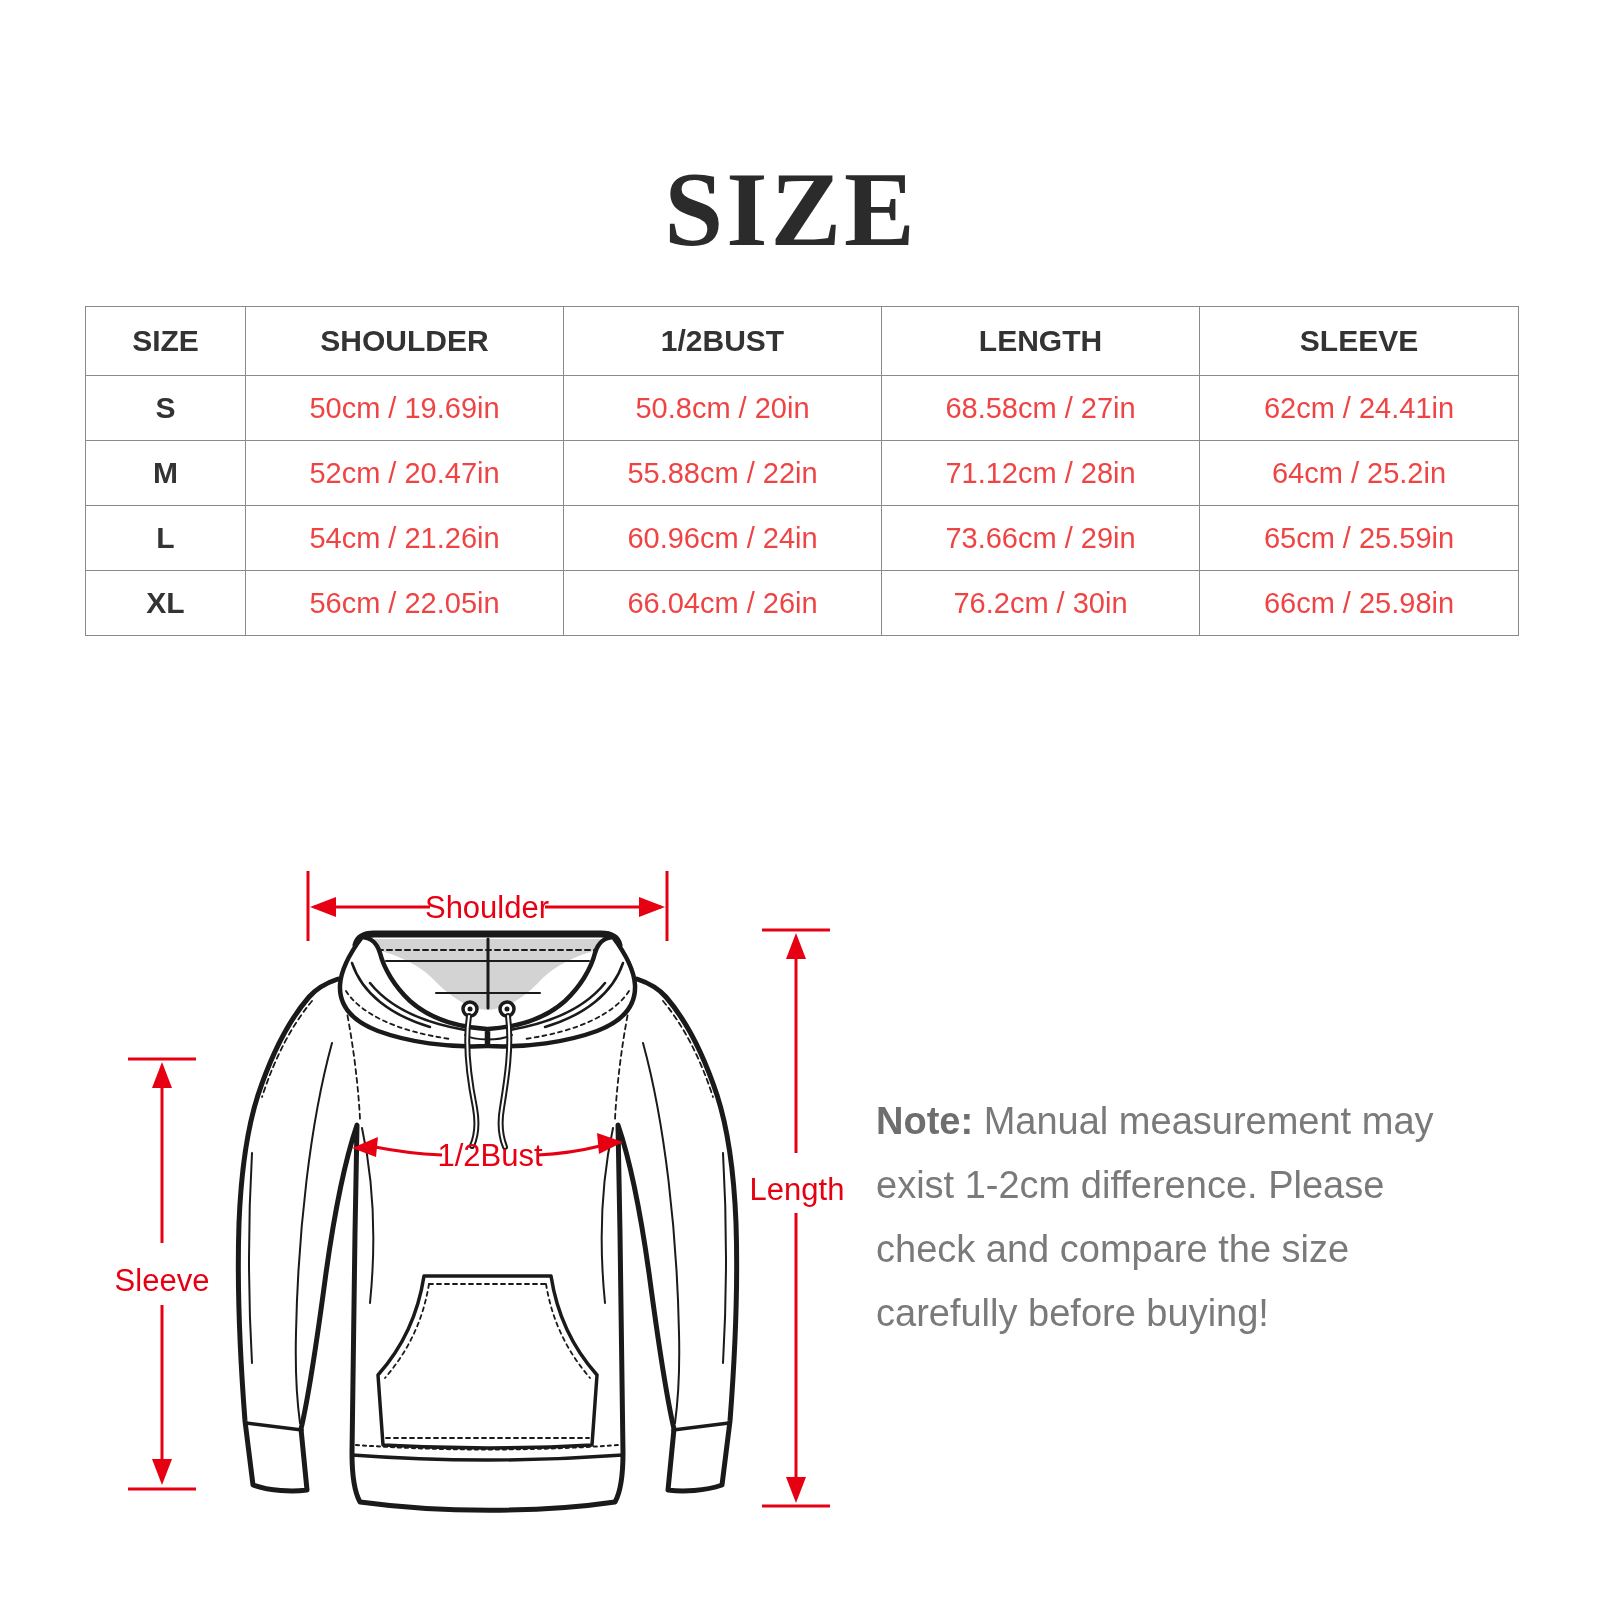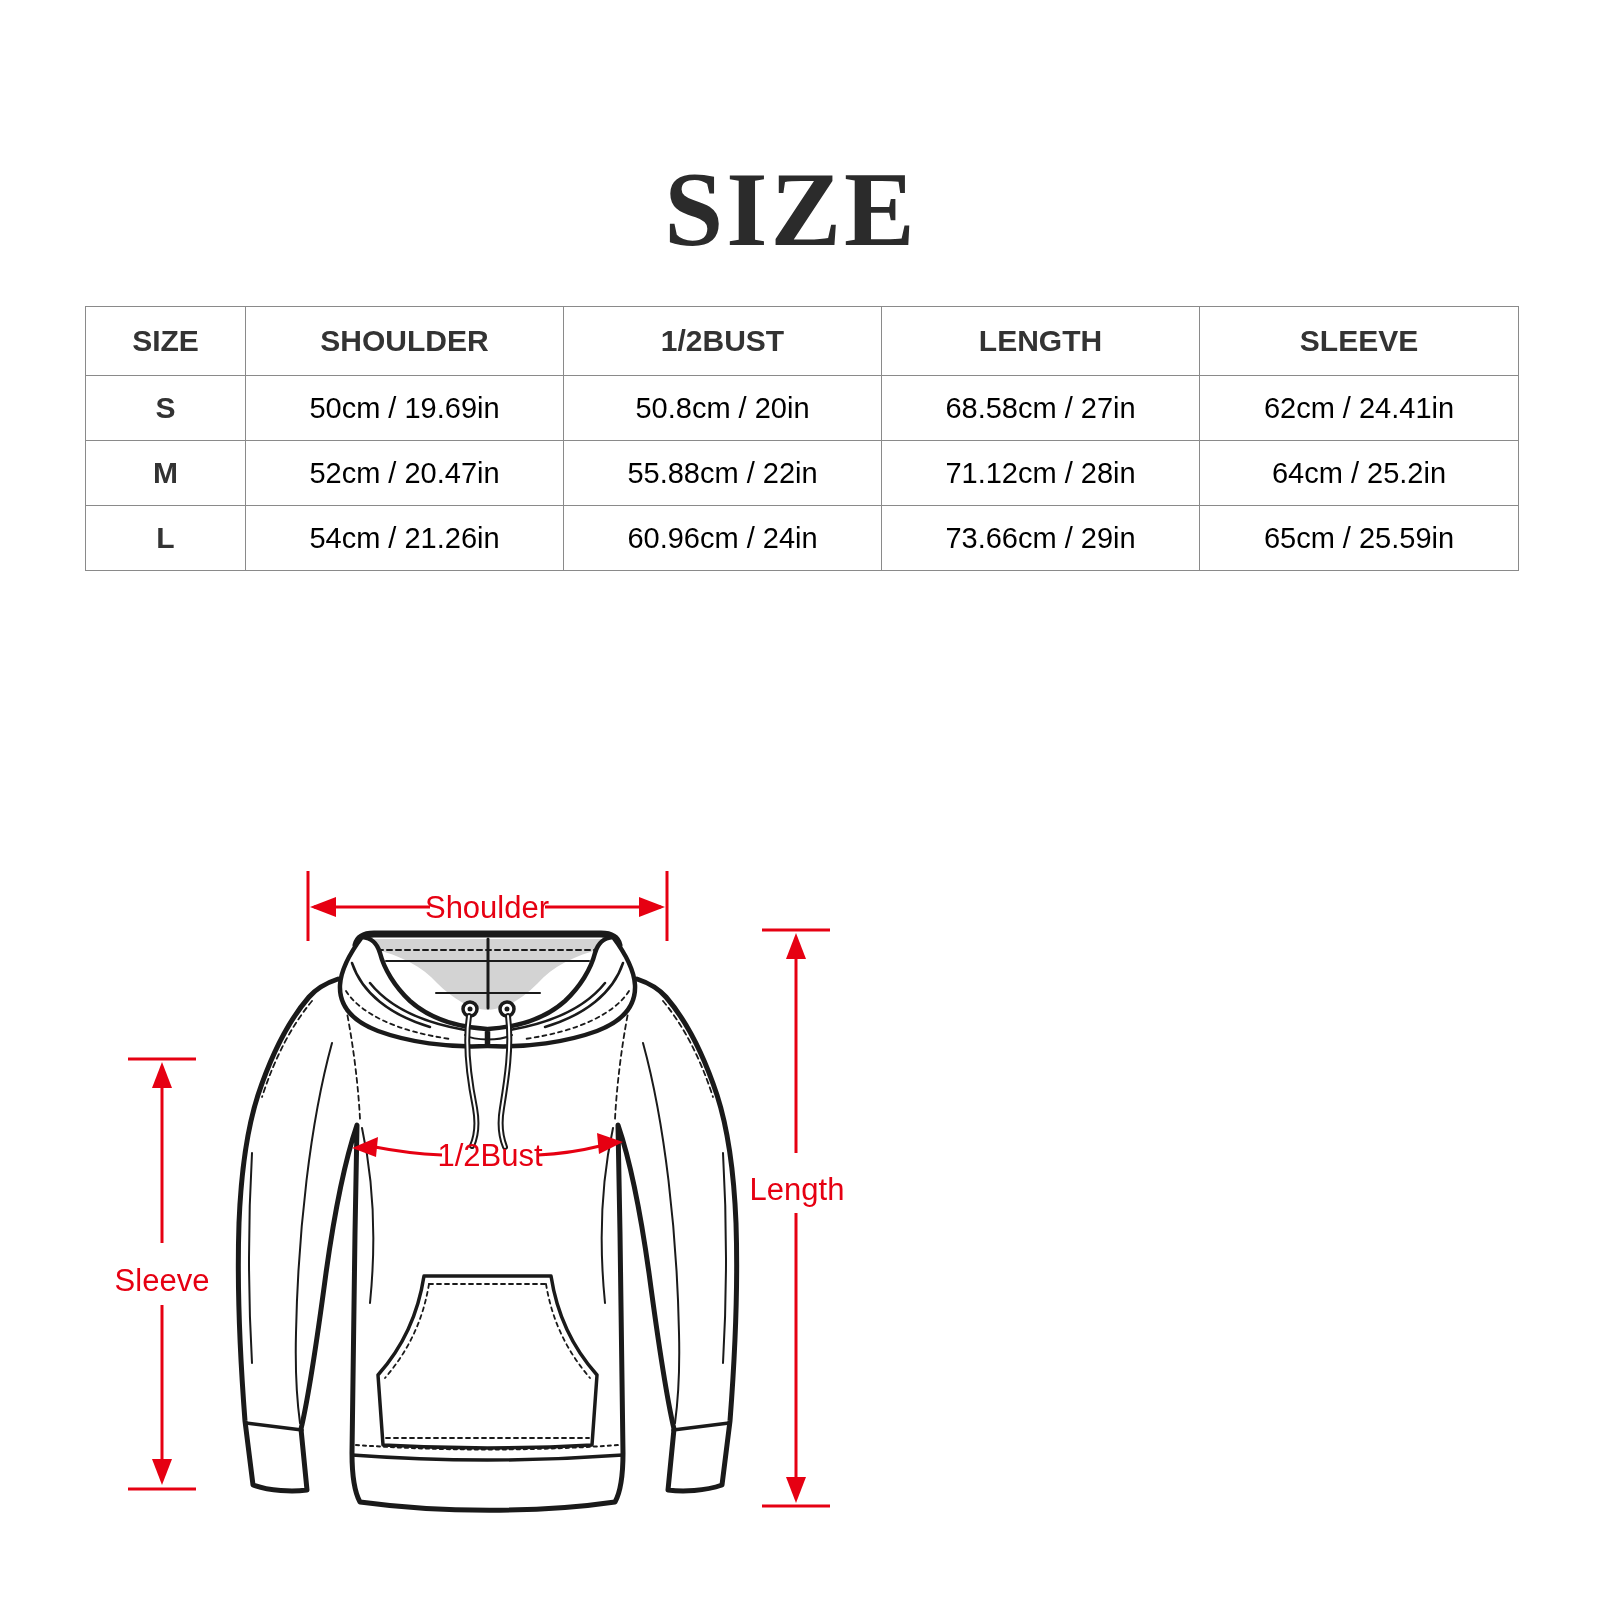--- a/index.html
+++ b/index.html
@@ -8,21 +8,21 @@
   
   .page-title{position:absolute;top:124px;left:0;width:1582px;text-align:center;
               font-family:"Liberation Serif", serif;font-weight:700;font-size:106px;
               color:#2b2b2b;letter-spacing:3px;line-height:1;}
   
   .size-table-wrap{position:absolute;left:85px;top:273px;width:1433px;}
   table.size-table{border-collapse:collapse;table-layout:fixed;width:1433px;}
   table.size-table td,table.size-table th{border:1px solid #8a8a8a;text-align:center;
               vertical-align:middle;padding:0;}
   table.size-table th{height:68px;font-size:30px;font-weight:700;color:#333333;}
-  table.size-table td{height:64px;font-size:29px;font-weight:400;color:#000000;}
+  table.size-table td{height:64px;font-size:29px;font-weight:400;color:#ef4444;}
   table.size-table td.size-col{font-weight:700;color:#333333;font-size:30px;}
   
   .note{position:absolute;left:876px;top:1056px;width:604px;font-size:38px;
         line-height:64px;color:#7a7a7a;}
   .note b{font-weight:700;color:#6e6e6e;}
   
   .diagram{position:absolute;left:100px;top:820px;width:760px;height:680px;}
 </style>
 </head>
 <body>
@@ -63,20 +63,27 @@
           <td>55.88cm / 22in</td>
           <td>71.12cm / 28in</td>
           <td>64cm / 25.2in</td>
         </tr>
         <tr>
           <td class="size-col">L</td>
           <td>54cm / 21.26in</td>
           <td>60.96cm / 24in</td>
           <td>73.66cm / 29in</td>
           <td>65cm / 25.59in</td>
+        </tr>
+        <tr>
+          <td class="size-col">XL</td>
+          <td>56cm / 22.05in</td>
+          <td>66.04cm / 26in</td>
+          <td>76.2cm / 30in</td>
+          <td>66cm / 25.98in</td>
         </tr>
       </tbody>
     </table>
   </div>
 
   <svg class="diagram" viewBox="100 820 760 680" xmlns="http://www.w3.org/2000/svg">
 
     <g stroke-linecap="round" stroke-linejoin="round" fill="none">
 
       <path fill="#ffffff" stroke="none" d="M 338,946
@@ -213,14 +220,15 @@
       <g stroke="#e60012" stroke-width="3">
         <path d="M 375,1114 C 400,1119 420,1121 442,1122" fill="none"></path>
         <path d="M 538,1122 C 560,1121 580,1118 600,1113" fill="none"></path>
         <polygon points="352,1115 378,1104 376,1124" stroke="none" fill="#e60012"></polygon>
         <polygon points="623,1109 597,1100 599,1121" stroke="none" fill="#e60012"></polygon>
         <text x="490" y="1133" text-anchor="middle" stroke="none">1/2Bust</text>
       </g>
     </g>
   </svg>
 
+  <div class="note"><b>Note:</b><span> Manual measurement may exist 1-2cm difference. Please check and compare the size carefully before buying!</span></div>
 
 </div>
 
 </body></html>

